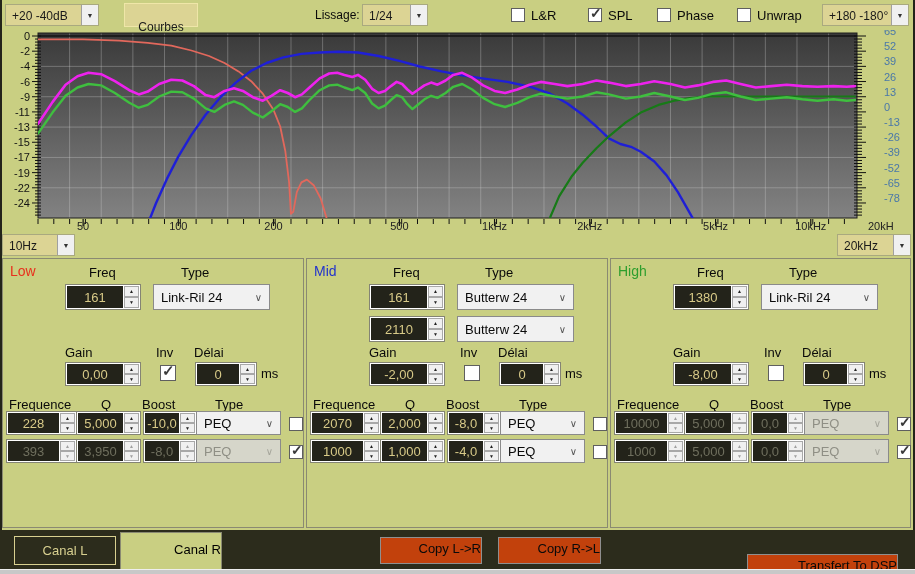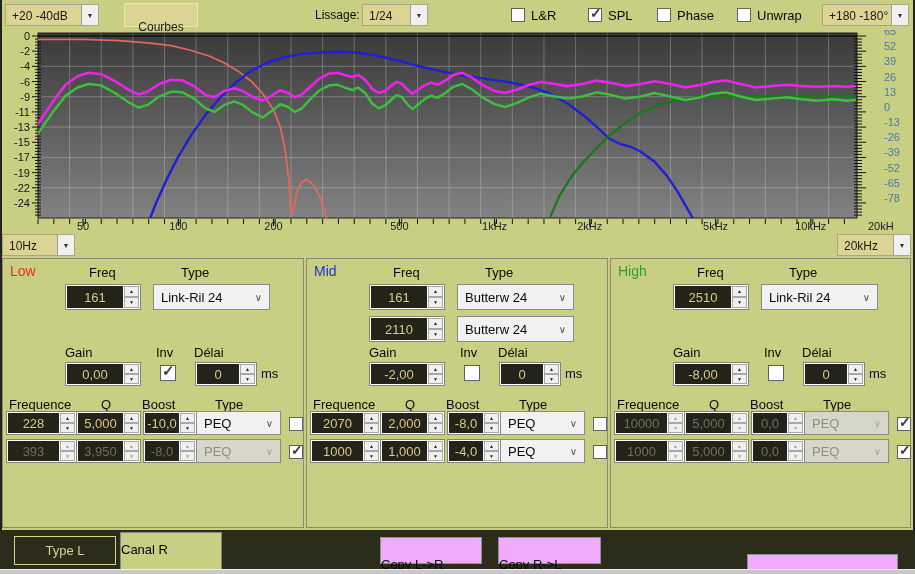--- a/index.html
+++ b/index.html
@@ -38,22 +38,22 @@
 
 .disabled .spin-val{color:#6f6f5e}
 .disabled .spin-btns div{color:#a0a0a0}
 .disabled .sel{background:#d6d6ca;color:#8f8f85}
 .disabled .sel .chev{color:#a5a59b}
 .peq-row{position:absolute;left:3px;width:296px;height:26px}
 .peq-row .spinner{top:0}
 
 .footer{position:absolute;left:0;top:530px;width:915px;height:40px;background:#2c2c1c}
 .tab-inactive{position:absolute;left:14px;top:6px;width:102px;height:29px;border:1px solid #d8d090;color:#d8d090;font-size:13px;text-align:center;padding-top:6px;background:#2c2c1c}
-.tab-active{position:absolute;left:120px;top:2px;width:102px;height:38px;background:#c9cf82;color:#000;font-size:13px;text-align:left;padding-top:9px;border:1px solid #8a8a72;border-bottom:none}
-.btn{position:absolute;background:#f0abfc;border:1px solid #8f8f8f;font-size:13px;text-align:left;color:#0a0a0a;padding-top:19px}
+.tab-active{position:absolute;left:120px;top:2px;width:102px;height:38px;background:#c9cf82;color:#000;font-size:13px;text-align:right;padding-top:9px;border:1px solid #8a8a72;border-bottom:none}
+.btn{position:absolute;background:#c2410c;border:1px solid #8f8f8f;font-size:13px;text-align:right;color:#0a0a0a;padding-top:3px}
 .win-edge{position:absolute;top:0;width:2px;height:574px;background:#23231a}
 .win-bottom{position:absolute;left:0;top:569px;width:915px;height:5px;background:#c8c8c8;border-top:1px solid #eeeeee}
 svg{font-family:"Liberation Sans",sans-serif}
 </style>
 </head>
 <body>
 
 <div class="win-edge" style="left:0"></div>
 <div class="win-edge" style="left:913px"></div>
 
@@ -553,21 +553,21 @@
       </div>
     <div class="cb" style="left:283px;top:6px"></div>
   </div>
 </div>
 
 <div class="panel panel-high" style="left:610px;width:301px">
   <div class="panel-title">High</div>
   <div class="lbl" style="left:86px;top:6px">Freq</div>
   <div class="lbl" style="left:178px;top:6px">Type</div>
   <div class="spinner h26" style="left:62px;top:25px">
-    <div class="spin-val w55">2510</div>
+    <div class="spin-val w55">1380</div>
     <div class="spin-btns">
         <div>▲</div>
         <div>▼</div>
       </div>
   </div>
   <div class="sel" style="left:150px;top:25px;width:117px">
     <span>Link-Ril 24</span>
     <span class="chev">∨</span>
   </div>
   <div class="lbl" style="left:62px;top:86px">Gain</div>
@@ -645,19 +645,19 @@
       </div>
     <div class="sel h24" style="left:190px;top:0;width:85px">
         <span>PEQ</span>
         <span class="chev">∨</span>
       </div>
     <div class="cb on" style="left:283px;top:6px"></div>
   </div>
 </div>
 
 <div class="footer">
-  <div class="tab-inactive">Type L</div>
+  <div class="tab-inactive">Canal L</div>
   <div class="tab-active">Canal R</div>
   <div class="btn" style="left:380px;top:7px;width:102px;height:27px">Copy L-&gt;R</div>
   <div class="btn" style="left:498px;top:7px;width:103px;height:27px">Copy R-&gt;L</div>
   <div class="btn" style="left:747px;top:24px;width:151px;height:27px">Transfert To DSP</div>
 </div>
 <div class="win-bottom"></div>
 
 </body></html>

